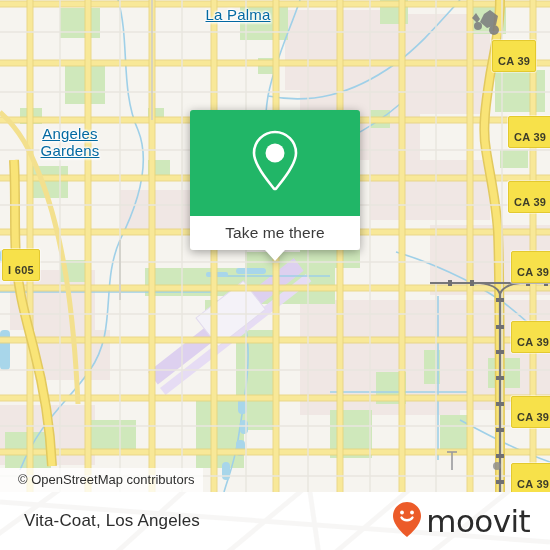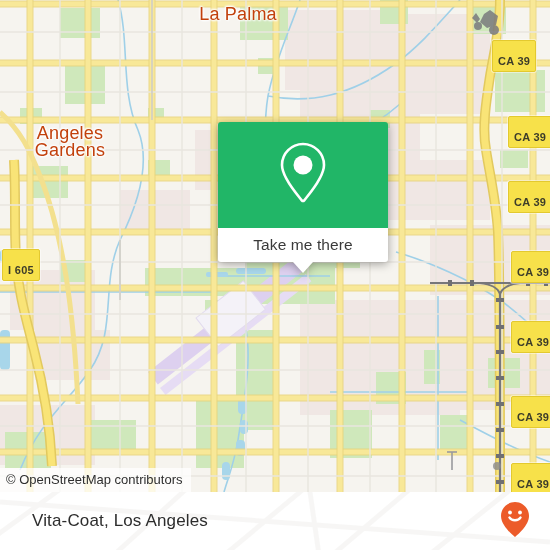--- a/index.html
+++ b/index.html
@@ -9,45 +9,44 @@
     background:#f7f6f1;
   }
   #stage{position:relative;width:550px;height:550px;overflow:hidden;background:#f4f2ec;}
 
   
   #map{position:absolute;left:0;top:0;width:550px;height:492px;overflow:hidden;background:#f6f4ef;}
   #mapsvg{position:absolute;left:0;top:0;}
 
   
   .place-label{
-    position:absolute;color:#c2410c;font-size:18px;letter-spacing:.2px;
+    position:absolute;color:#0369a1;font-size:15px;letter-spacing:.2px;
     text-shadow:0 0 3px #fff,0 0 3px #fff,0 0 2px #fff,1px 1px 2px #fff,-1px -1px 2px #fff;
-    white-space:pre;line-height:17px;text-align:center;pointer-events:none;
+    white-space:pre;line-height:17px;text-align:center;pointer-events:none;text-decoration:underline;
   }
 
   
   .shield{
     position:absolute;background:#f7e14a;border:1px solid #e3c92f;border-radius:2px;
     color:#3d3d2a;font-size:11px;font-weight:bold;line-height:15px;height:15px;
     padding:13px 5px 2px 5px;letter-spacing:.3px;white-space:nowrap;
     box-shadow:0 0 0 1px rgba(255,255,255,.45);
   }
 
   
   #attribution{
     position:absolute;left:0;top:468px;height:24px;line-height:24px;
     background:rgba(255,255,255,.75);color:#2e2e2e;font-size:13px;
-    padding:0 8px 0 6px;white-space:nowrap;
+    padding:0 8px 0 18px;white-space:nowrap;
   }
 
   
   #popup{
-    position:absolute;left:190px;top:122px;width:170px;
+    position:absolute;left:190px;top:110px;width:170px;
     filter:drop-shadow(0 2px 5px rgba(0,0,0,.35));
-    margin-left:28px;
   }
   #popup-body{
     width:170px;height:106px;background:#21b667;border-radius:3px 3px 0 0;
     display:flex;align-items:center;justify-content:center;
   }
   #popup-footer{
     width:170px;height:34px;background:#fff;border-radius:0 0 3px 3px;
     display:flex;align-items:center;justify-content:center;
     color:#3a3a3a;font-size:15.5px;letter-spacing:.1px;
   }
@@ -58,21 +57,21 @@
   }
 
   
   #bottombar{
     position:absolute;left:0;top:492px;width:550px;height:58px;background:#ffffff;
     overflow:hidden;
   }
   #bottombar-watermark{position:absolute;left:0;top:-60px;opacity:.5;}
   #place-title{
     position:absolute;left:24px;top:0;height:58px;line-height:58px;
-    font-size:17px;color:#2d2d2d;letter-spacing:.15px;white-space:nowrap;margin-left:8px;
+    font-size:17px;color:#2d2d2d;letter-spacing:.15px;white-space:nowrap;
   }
   #brand{
     position:absolute;right:20px;top:0;height:58px;display:flex;align-items:center;gap:4px;
   }
   #brand-wordmark{
     font-size:31px;color:#2b2b2b;letter-spacing:-.6px;line-height:31px;
     font-family:"DejaVu Sans", sans-serif;font-weight:500;
   }
 </style>
 </head>
@@ -329,15 +328,16 @@
 
     <div id="brand">
       <span>
         <svg width="30" height="36" viewBox="0 0 30 36" aria-hidden="true">
           <path d="M15 1 C7.3 1 1 7.3 1 15 c0 9.4 11.6 19 13.3 20.4 c0.4 0.4 1 0.4 1.4 0 C17.4 34 29 24.4 29 15 C29 7.3 22.7 1 15 1 Z" fill="#ec5b29"></path>
           <circle cx="10" cy="11.5" r="1.9" fill="#ffffff"></circle>
           <circle cx="20" cy="11.5" r="1.9" fill="#ffffff"></circle>
           <path d="M9.5 16.5 C11.5 20.2 18.5 20.2 20.5 16.5" fill="none" stroke="#ffffff" stroke-width="2.4" stroke-linecap="round"></path>
         </svg>
       </span>
+      <span id="brand-wordmark">moovit</span>
     </div>
   </div>
 </div>
 
 </body></html>

